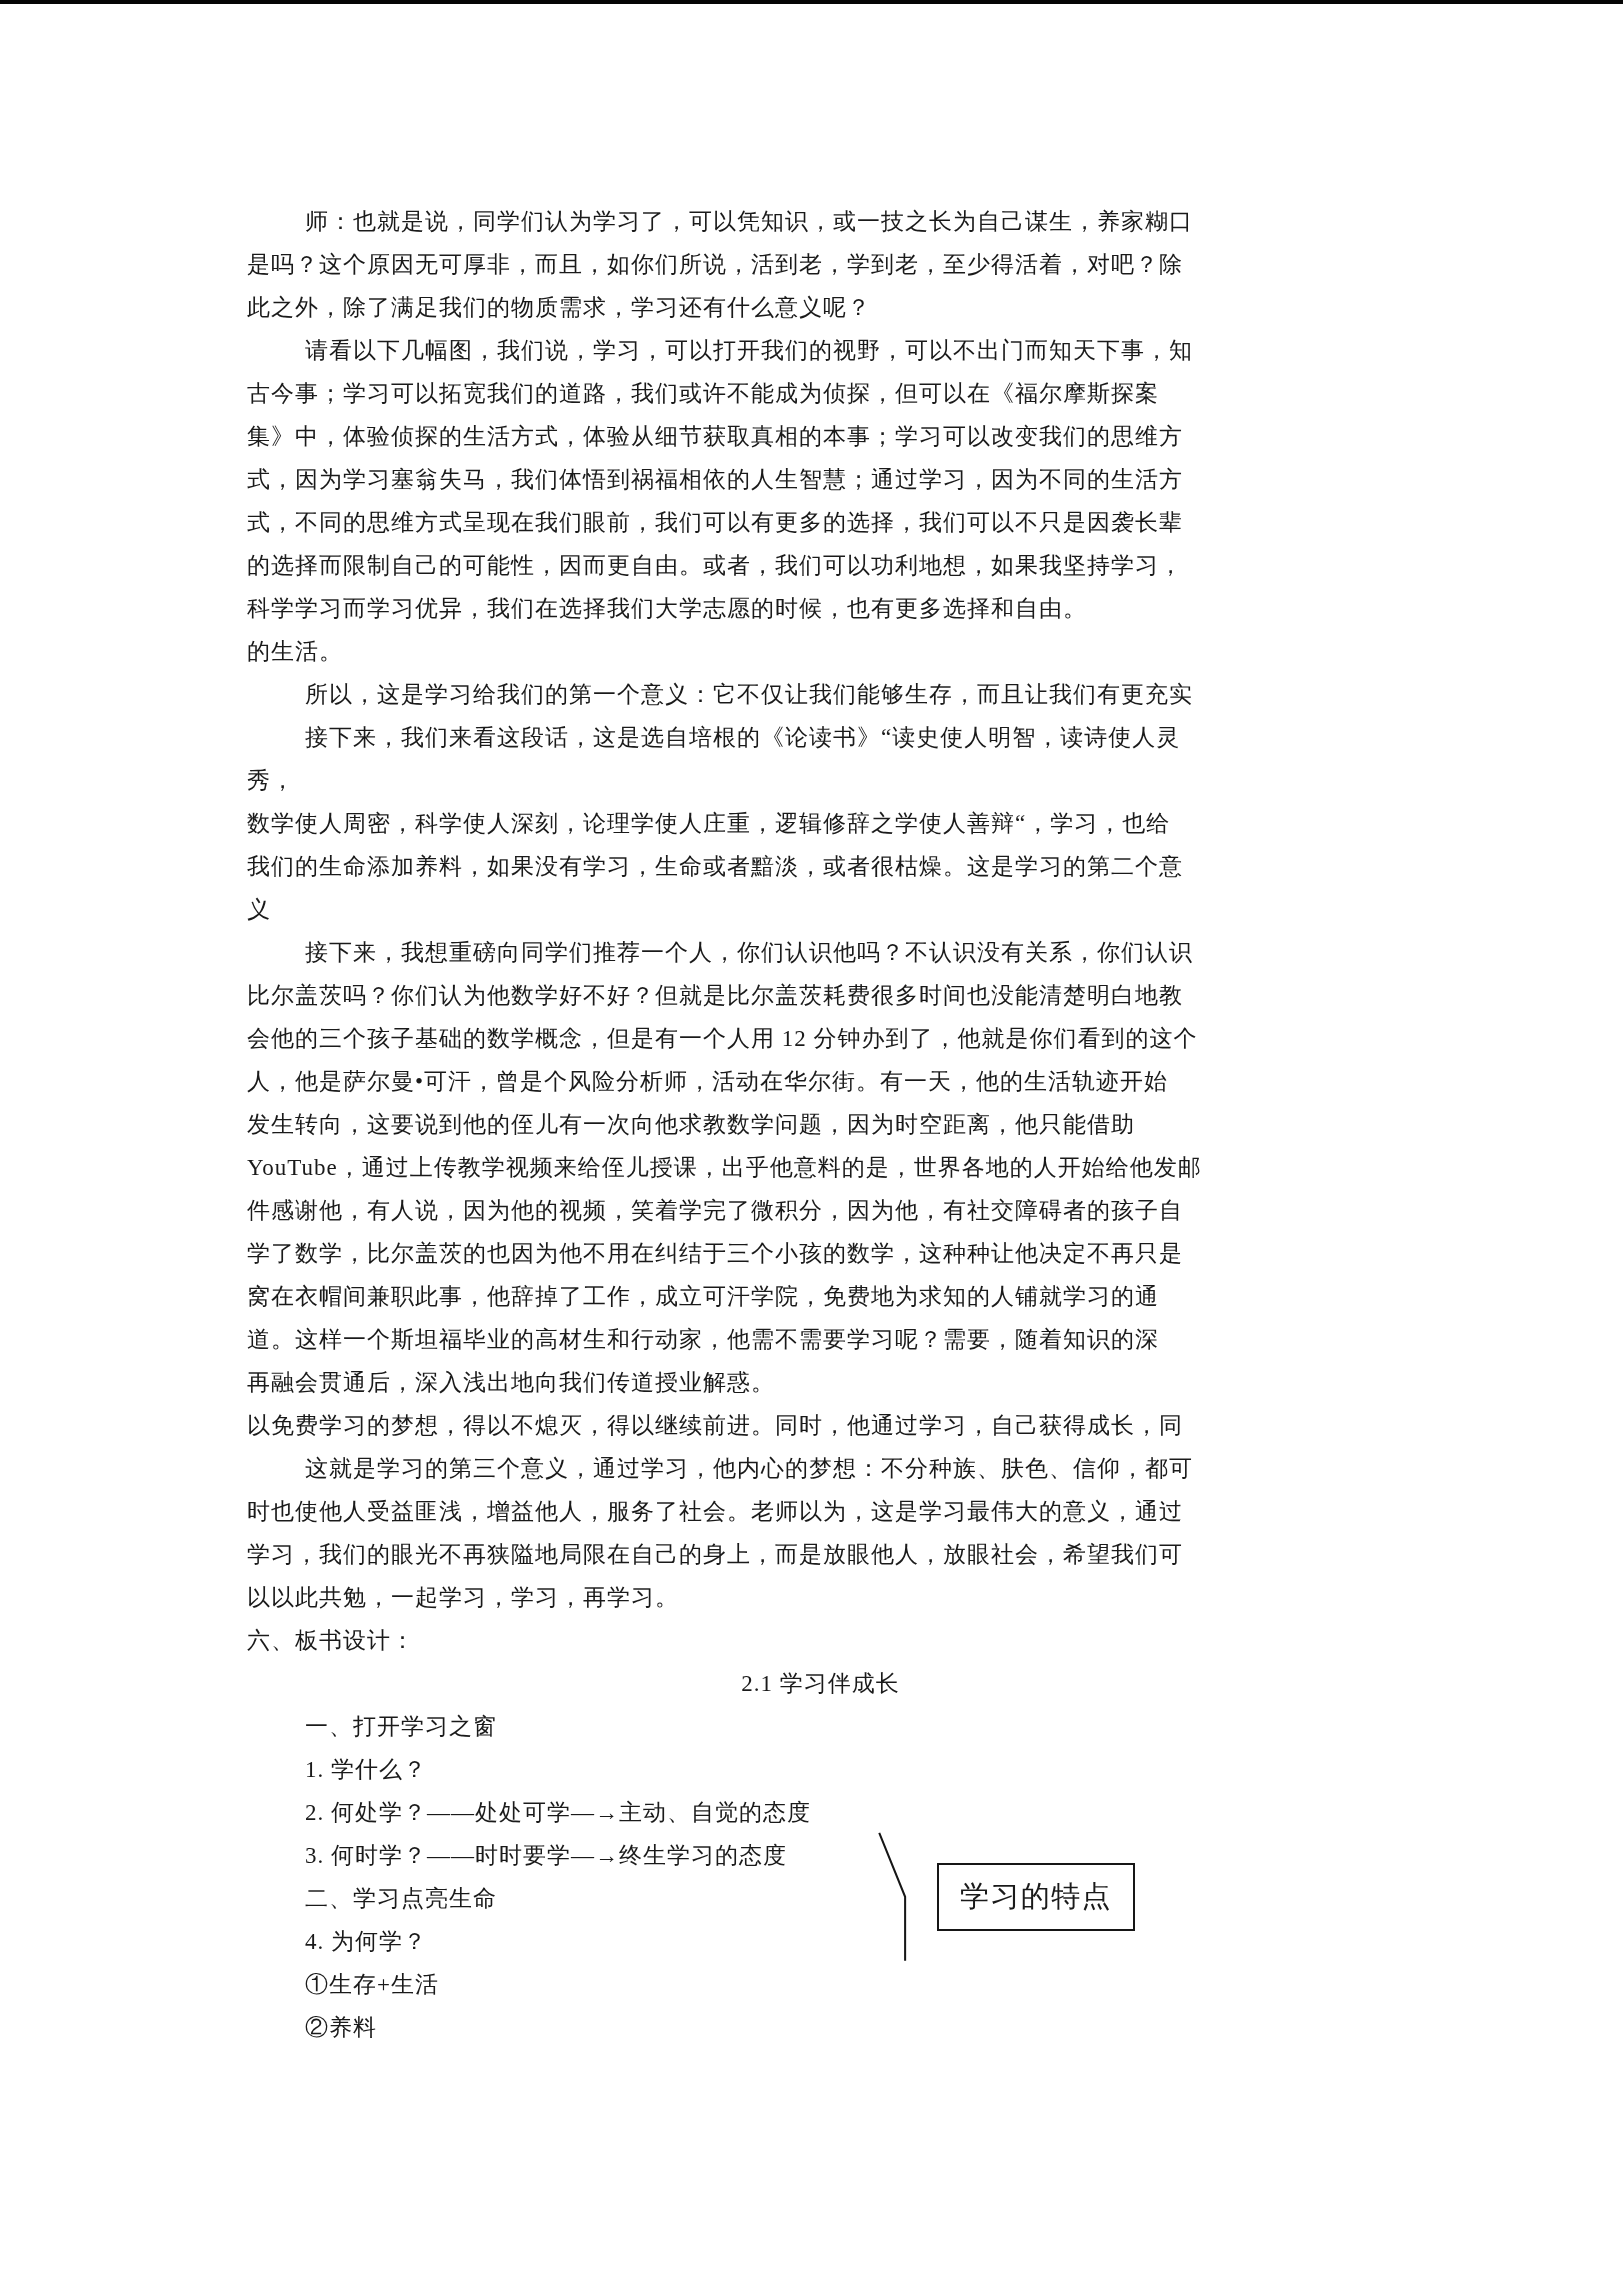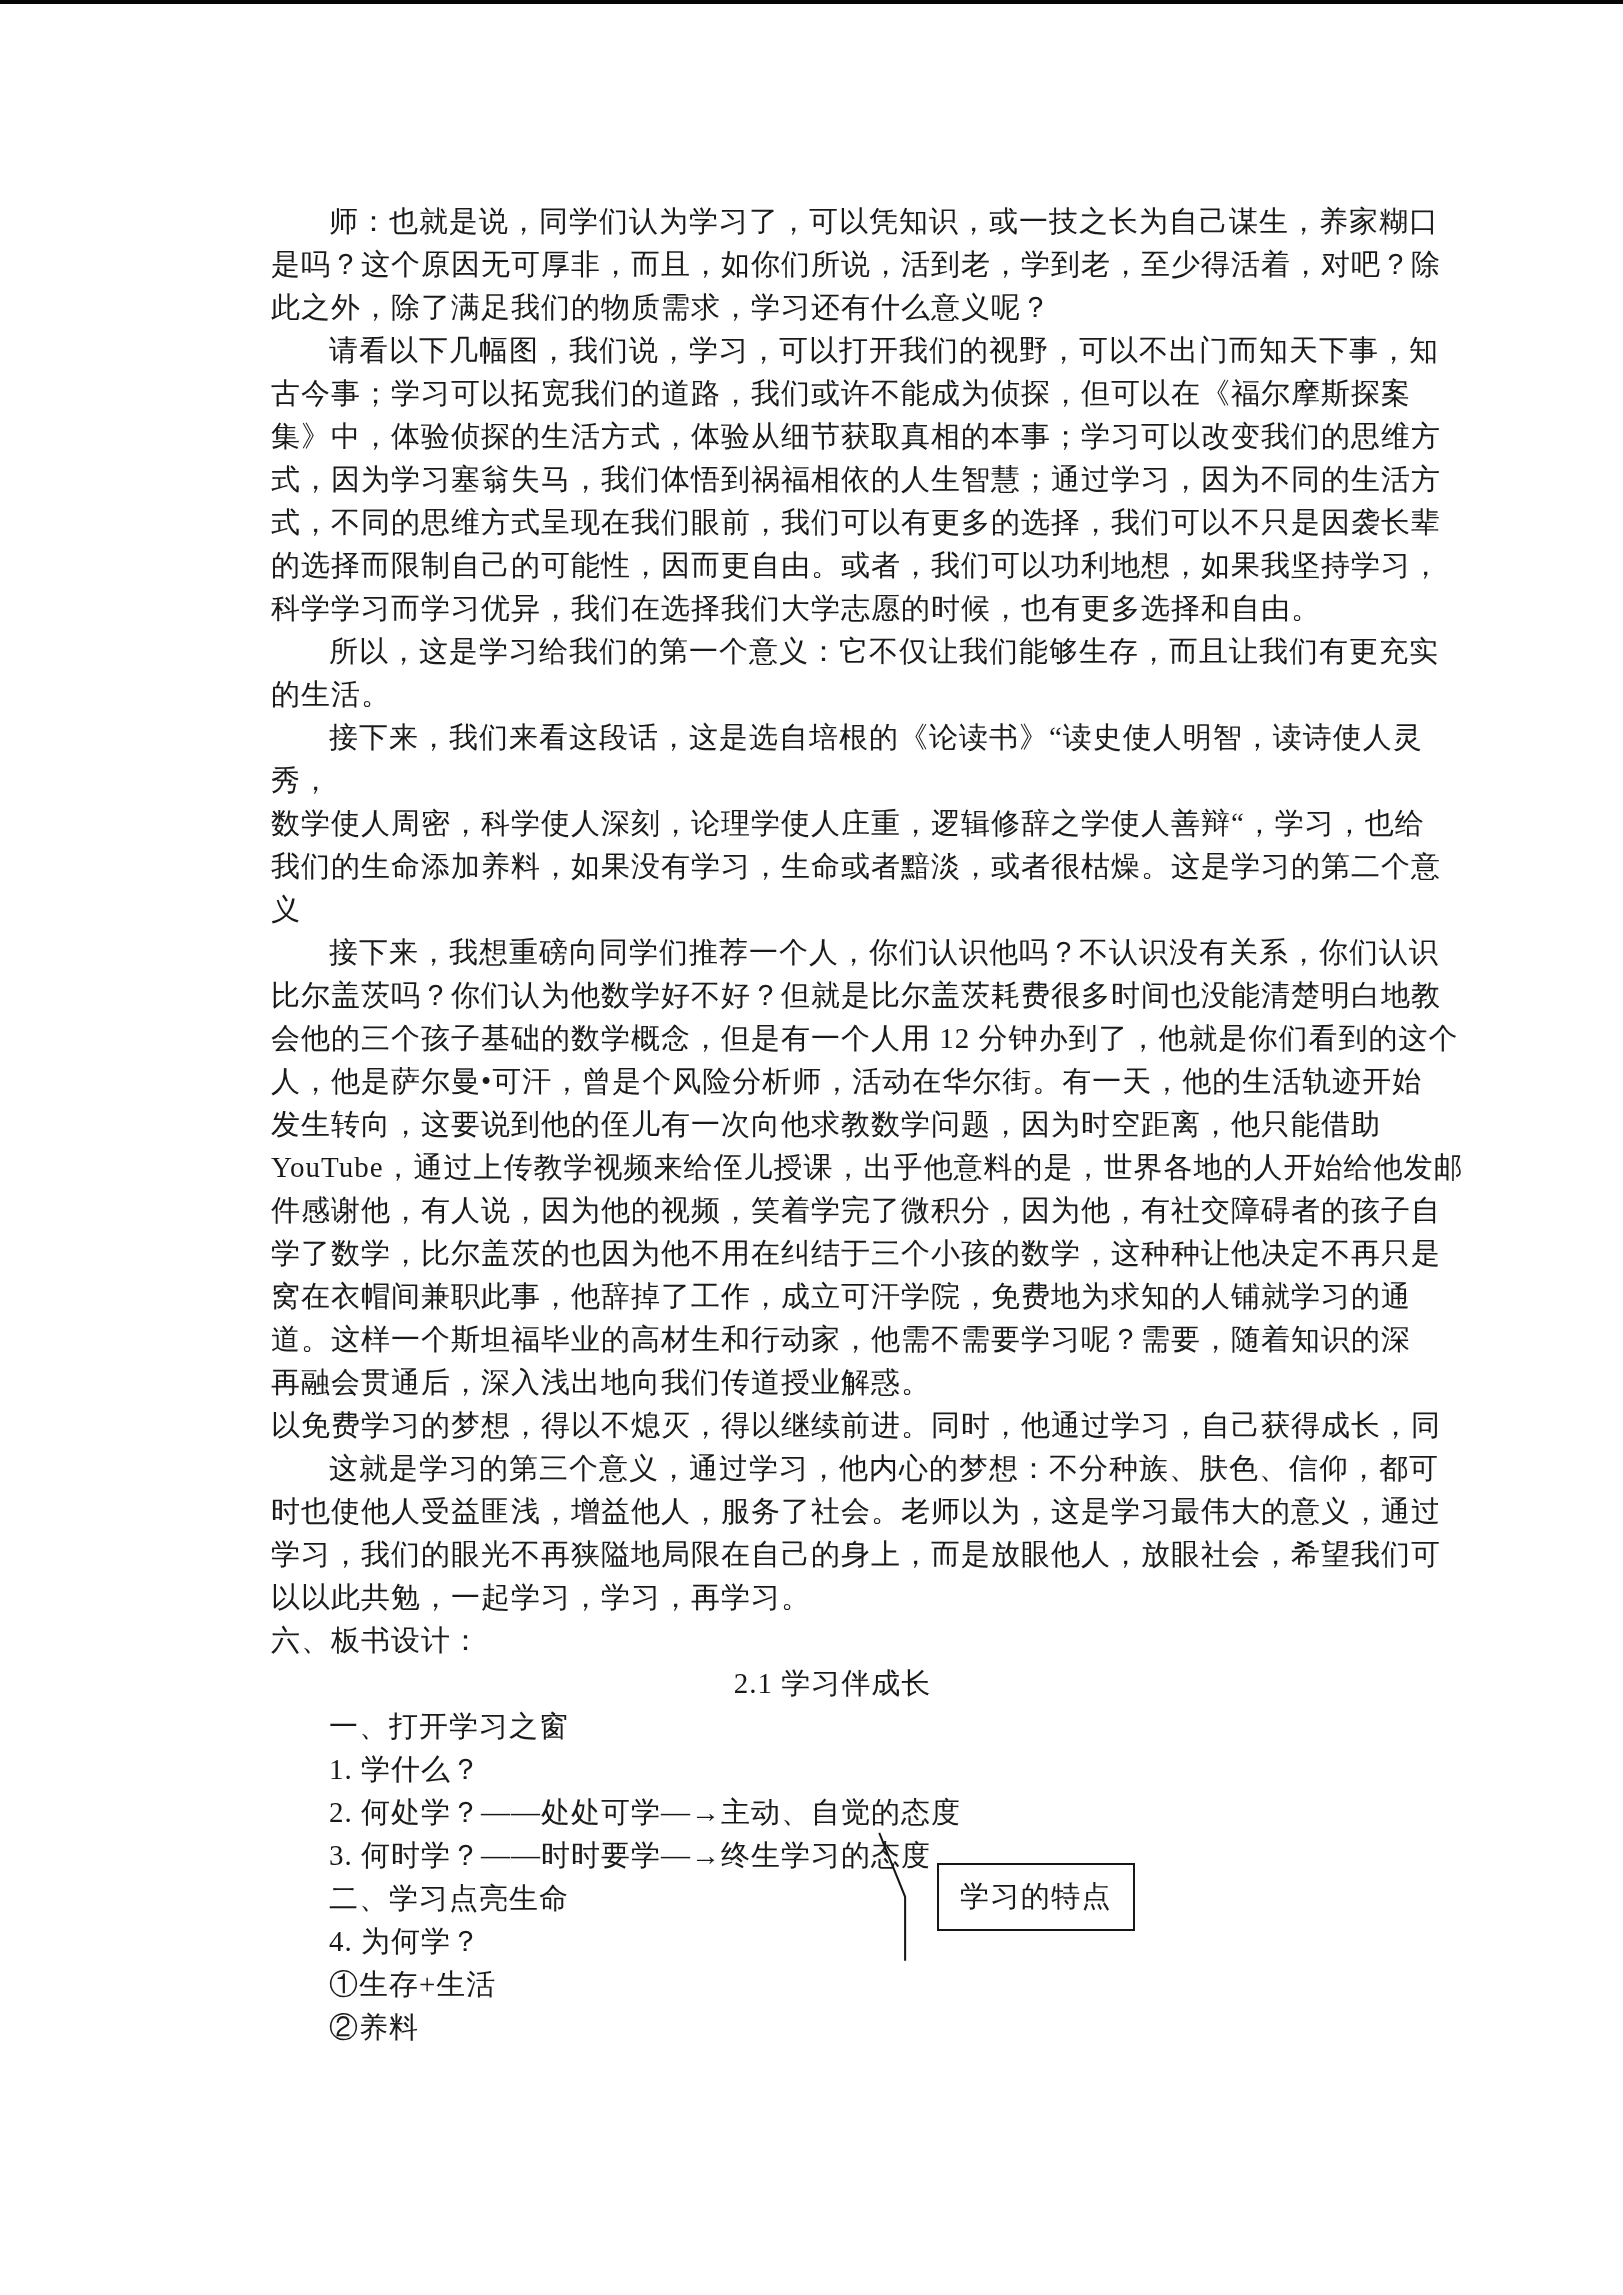--- a/index.html
+++ b/index.html
@@ -20,24 +20,23 @@
   }
   .doc {
     position: absolute;
     left: 247px;
     top: 200px;
     width: 1147px;
   }
   .line {
     height: 43px;
     line-height: 43px;
-    font-size: 29px;
+    font-size: 23px;
     letter-spacing: 1px;
     white-space: nowrap;
-    margin-left: 24px;
   }
   .line.indent { padding-left: 58px; }
   .line.center { text-align: center; }
   .diagram-box {
     position: absolute;
     left: 937px;
     top: 1863px;
     width: 198px;
     height: 68px;
     box-sizing: border-box;
@@ -66,22 +65,22 @@
       <div class="line indent">师：也就是说，同学们认为学习了，可以凭知识，或一技之长为自己谋生，养家糊口</div>
       <div class="line flush">是吗？这个原因无可厚非，而且，如你们所说，活到老，学到老，至少得活着，对吧？除</div>
       <div class="line flush">此之外，除了满足我们的物质需求，学习还有什么意义呢？</div>
       <div class="line indent">请看以下几幅图，我们说，学习，可以打开我们的视野，可以不出门而知天下事，知</div>
       <div class="line flush">古今事；学习可以拓宽我们的道路，我们或许不能成为侦探，但可以在《福尔摩斯探案</div>
       <div class="line flush">集》中，体验侦探的生活方式，体验从细节获取真相的本事；学习可以改变我们的思维方</div>
       <div class="line flush">式，因为学习塞翁失马，我们体悟到祸福相依的人生智慧；通过学习，因为不同的生活方</div>
       <div class="line flush">式，不同的思维方式呈现在我们眼前，我们可以有更多的选择，我们可以不只是因袭长辈</div>
       <div class="line flush">的选择而限制自己的可能性，因而更自由。或者，我们可以功利地想，如果我坚持学习，</div>
       <div class="line flush">科学学习而学习优异，我们在选择我们大学志愿的时候，也有更多选择和自由。</div>
+      <div class="line flush">的生活。</div>
       <div class="line indent">所以，这是学习给我们的第一个意义：它不仅让我们能够生存，而且让我们有更充实</div>
-      <div class="line flush">的生活。</div>
       <div class="line indent">接下来，我们来看这段话，这是选自培根的《论读书》“读史使人明智，读诗使人灵</div>
       <div class="line flush">秀，</div>
       <div class="line flush">数学使人周密，科学使人深刻，论理学使人庄重，逻辑修辞之学使人善辩“，学习，也给</div>
       <div class="line flush">我们的生命添加养料，如果没有学习，生命或者黯淡，或者很枯燥。这是学习的第二个意</div>
       <div class="line flush">义</div>
       <div class="line indent">接下来，我想重磅向同学们推荐一个人，你们认识他吗？不认识没有关系，你们认识</div>
       <div class="line flush">比尔盖茨吗？你们认为他数学好不好？但就是比尔盖茨耗费很多时间也没能清楚明白地教</div>
       <div class="line flush">会他的三个孩子基础的数学概念，但是有一个人用 12 分钟办到了，他就是你们看到的这个</div>
       <div class="line flush">人，他是萨尔曼•可汗，曾是个风险分析师，活动在华尔街。有一天，他的生活轨迹开始</div>
       <div class="line flush">发生转向，这要说到他的侄儿有一次向他求教数学问题，因为时空距离，他只能借助</div>

